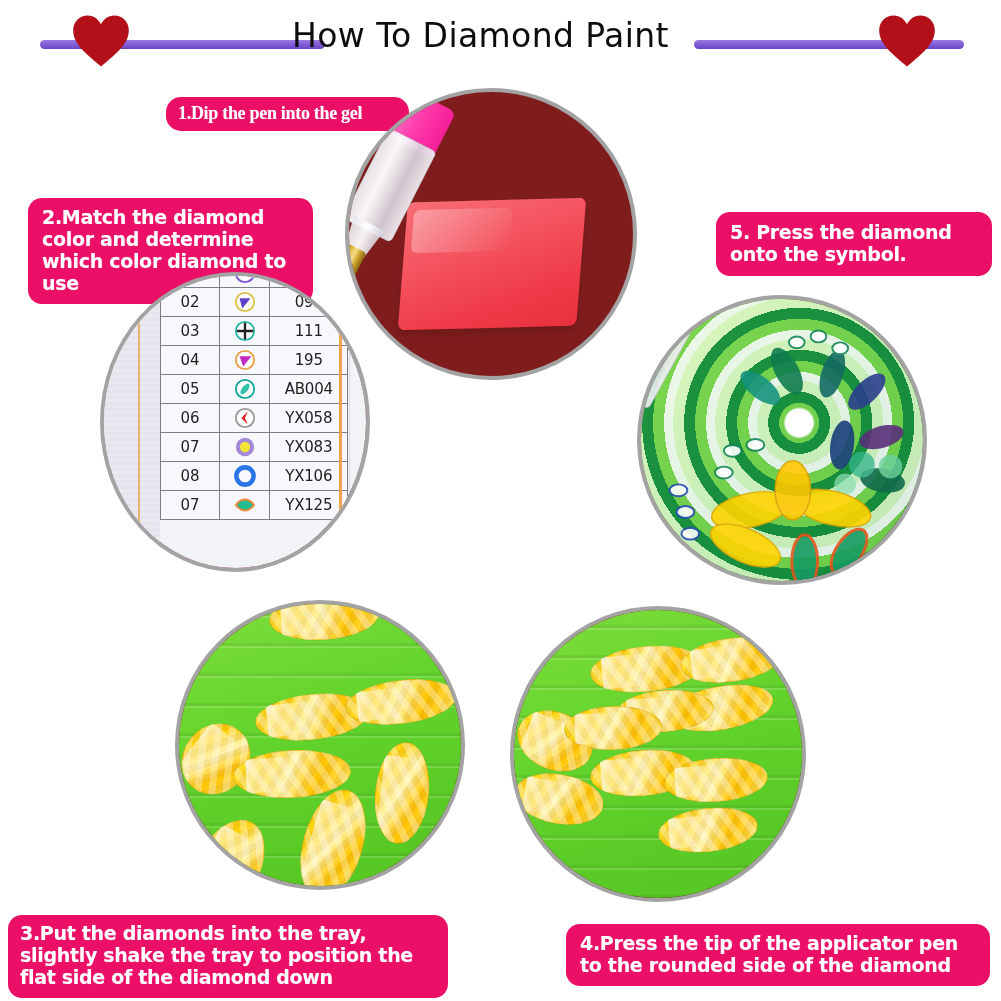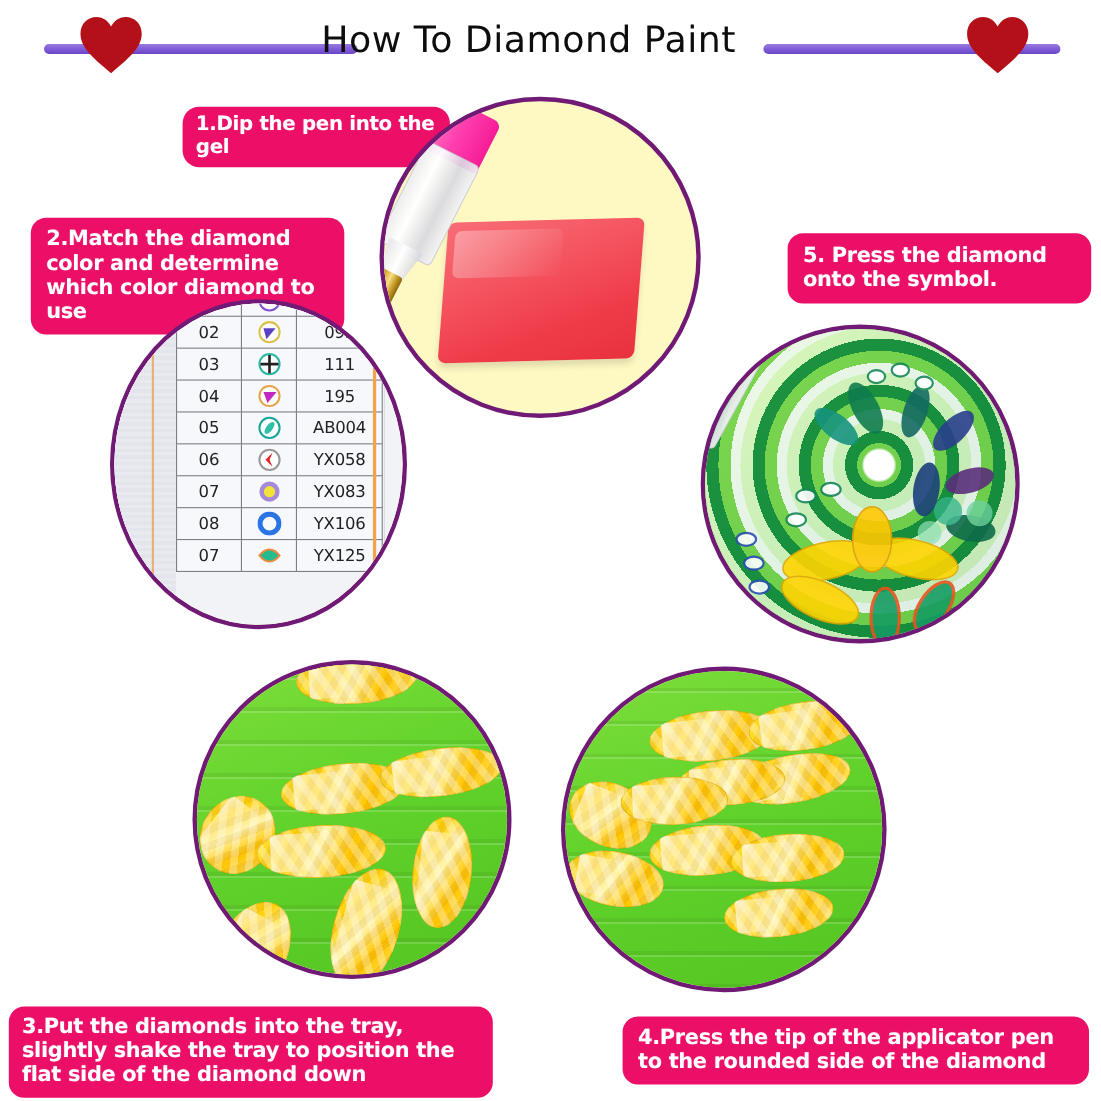--- a/index.html
+++ b/index.html
@@ -24,29 +24,29 @@
          font-family:"DejaVu Sans", sans-serif;
          font-size:33px;color:#0d0d0d;letter-spacing:.4px;
          font-weight:400;white-space:nowrap;}
 
   
   .badge{position:absolute;background:#ec0f68;color:#fff;border-radius:14px;
          font-family:"DejaVu Sans", sans-serif;
          font-weight:700;line-height:1.16;letter-spacing:-.3px;
          padding:6px 12px 7px 12px;box-sizing:border-box;
          text-shadow:0 0 1px rgba(255,255,255,.35);}
-  #badge1{left:166px;top:97px;width:243px;font-size:18px;border-radius:15px;}
+  #badge1{left:166px;top:97px;width:243px;font-size:18px;border-radius:15px;font-family:Liberation Serif, serif;}
   #badge2{left:8px;top:198px;width:285px;font-size:19px;padding:8px 12px 10px 14px;margin-left:20px;}
   #badge5{left:716px;top:212px;width:276px;font-size:19px;padding:9px 12px 11px 14px;}
   #badge3{left:8px;top:915px;width:440px;font-size:19px;padding:7px 12px 10px 12px;}
   #badge4{left:566px;top:924px;width:424px;font-size:19px;padding:8px 12px 10px 14px;}
 
   
-  .bubble{position:absolute;border-radius:50%;border:4px solid #701a75;
-          overflow:hidden;box-sizing:border-box;background:#fef9c3;}
+  .bubble{position:absolute;border-radius:50%;border:4px solid #a3a3a3;
+          overflow:hidden;box-sizing:border-box;background:#7f1d1d;}
   #c1{left:345px;top:88px;width:292px;height:292px;}
   #c2{left:100px;top:272px;width:270px;height:300px;}
   #c5{left:637px;top:295px;width:290px;height:290px;}
   #c3{left:175px;top:600px;width:290px;height:290px;}
   #c4{left:510px;top:606px;width:296px;height:296px;}
   .bubble .inner{position:absolute;inset:-2px;}
 
   
   .gelpad{position:absolute;left:56px;top:110px;width:178px;height:128px;
           background:linear-gradient(160deg,#f86d76 0%,#f4545f 38%,#ef3b49 72%,#e8313f 100%);

